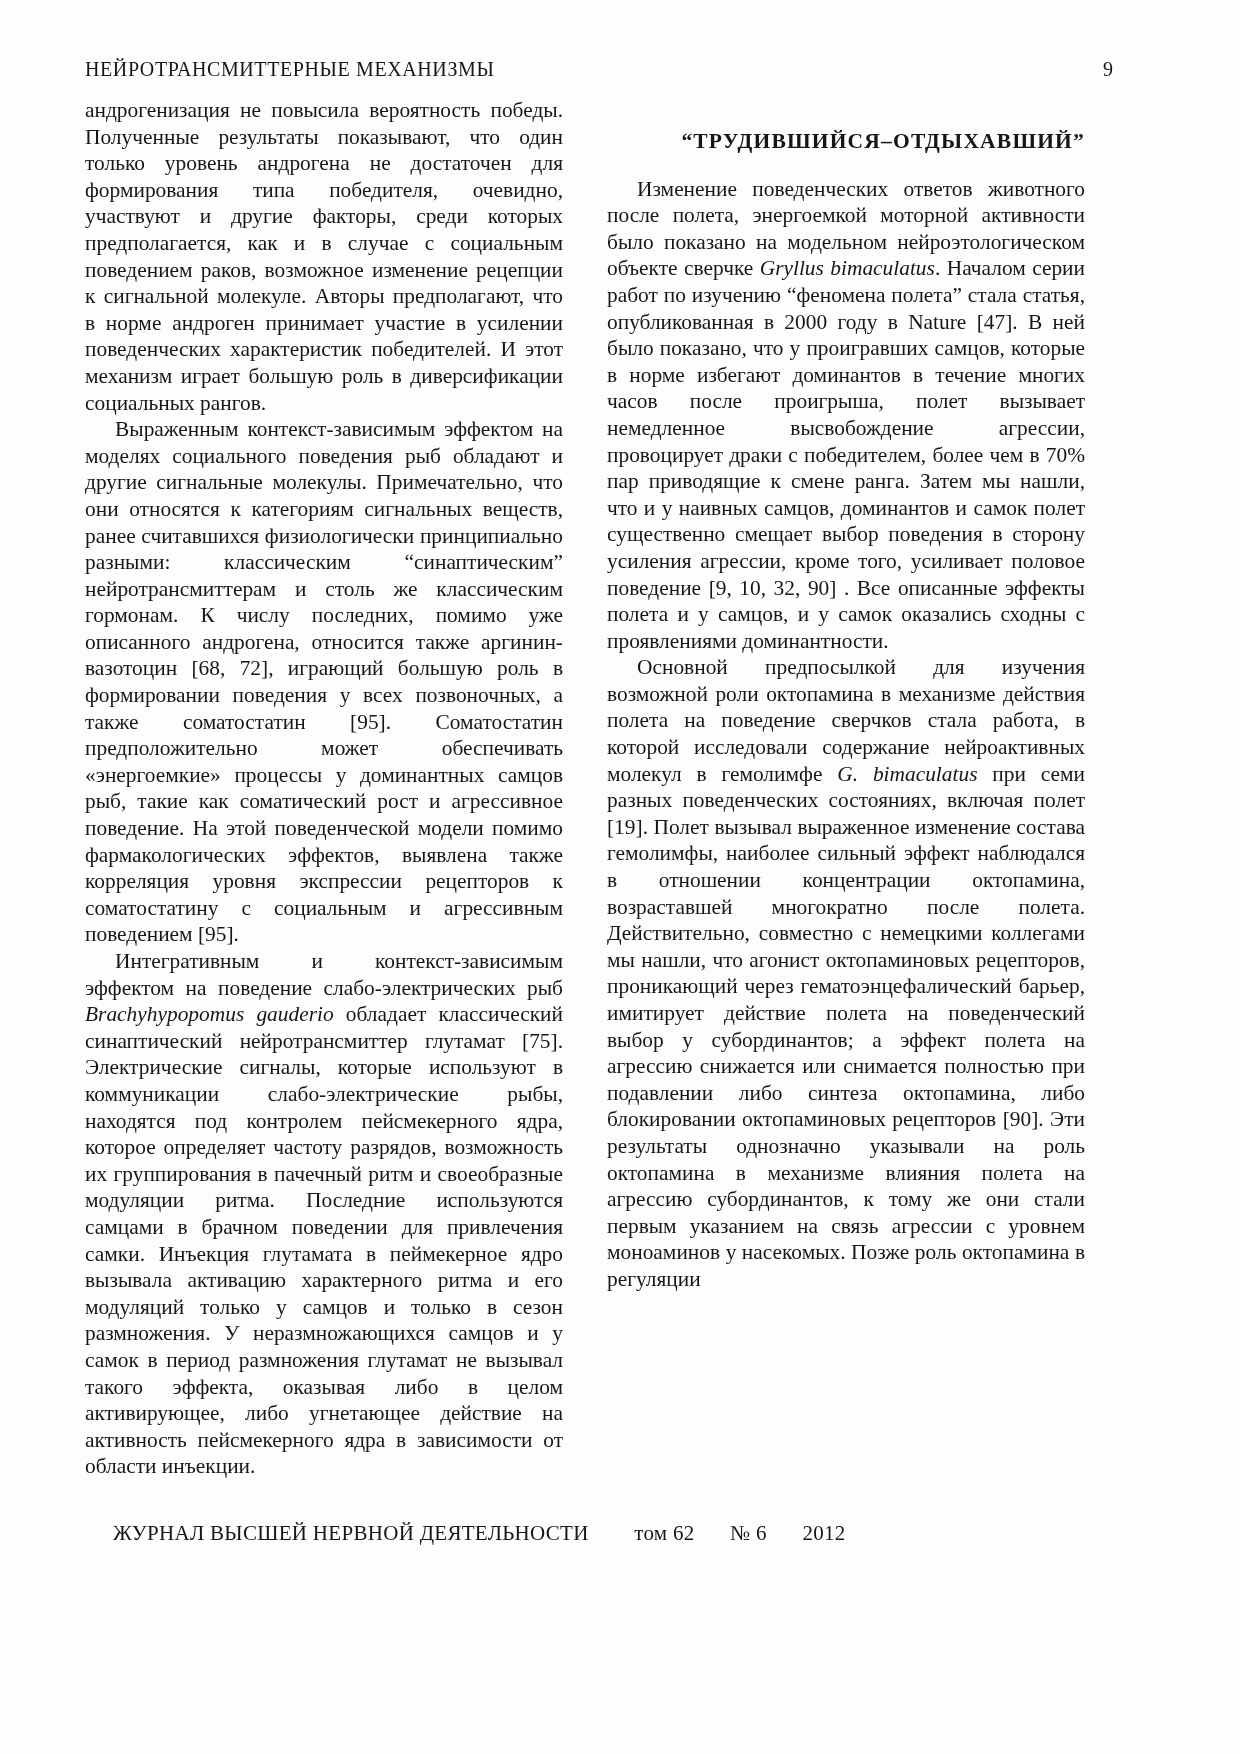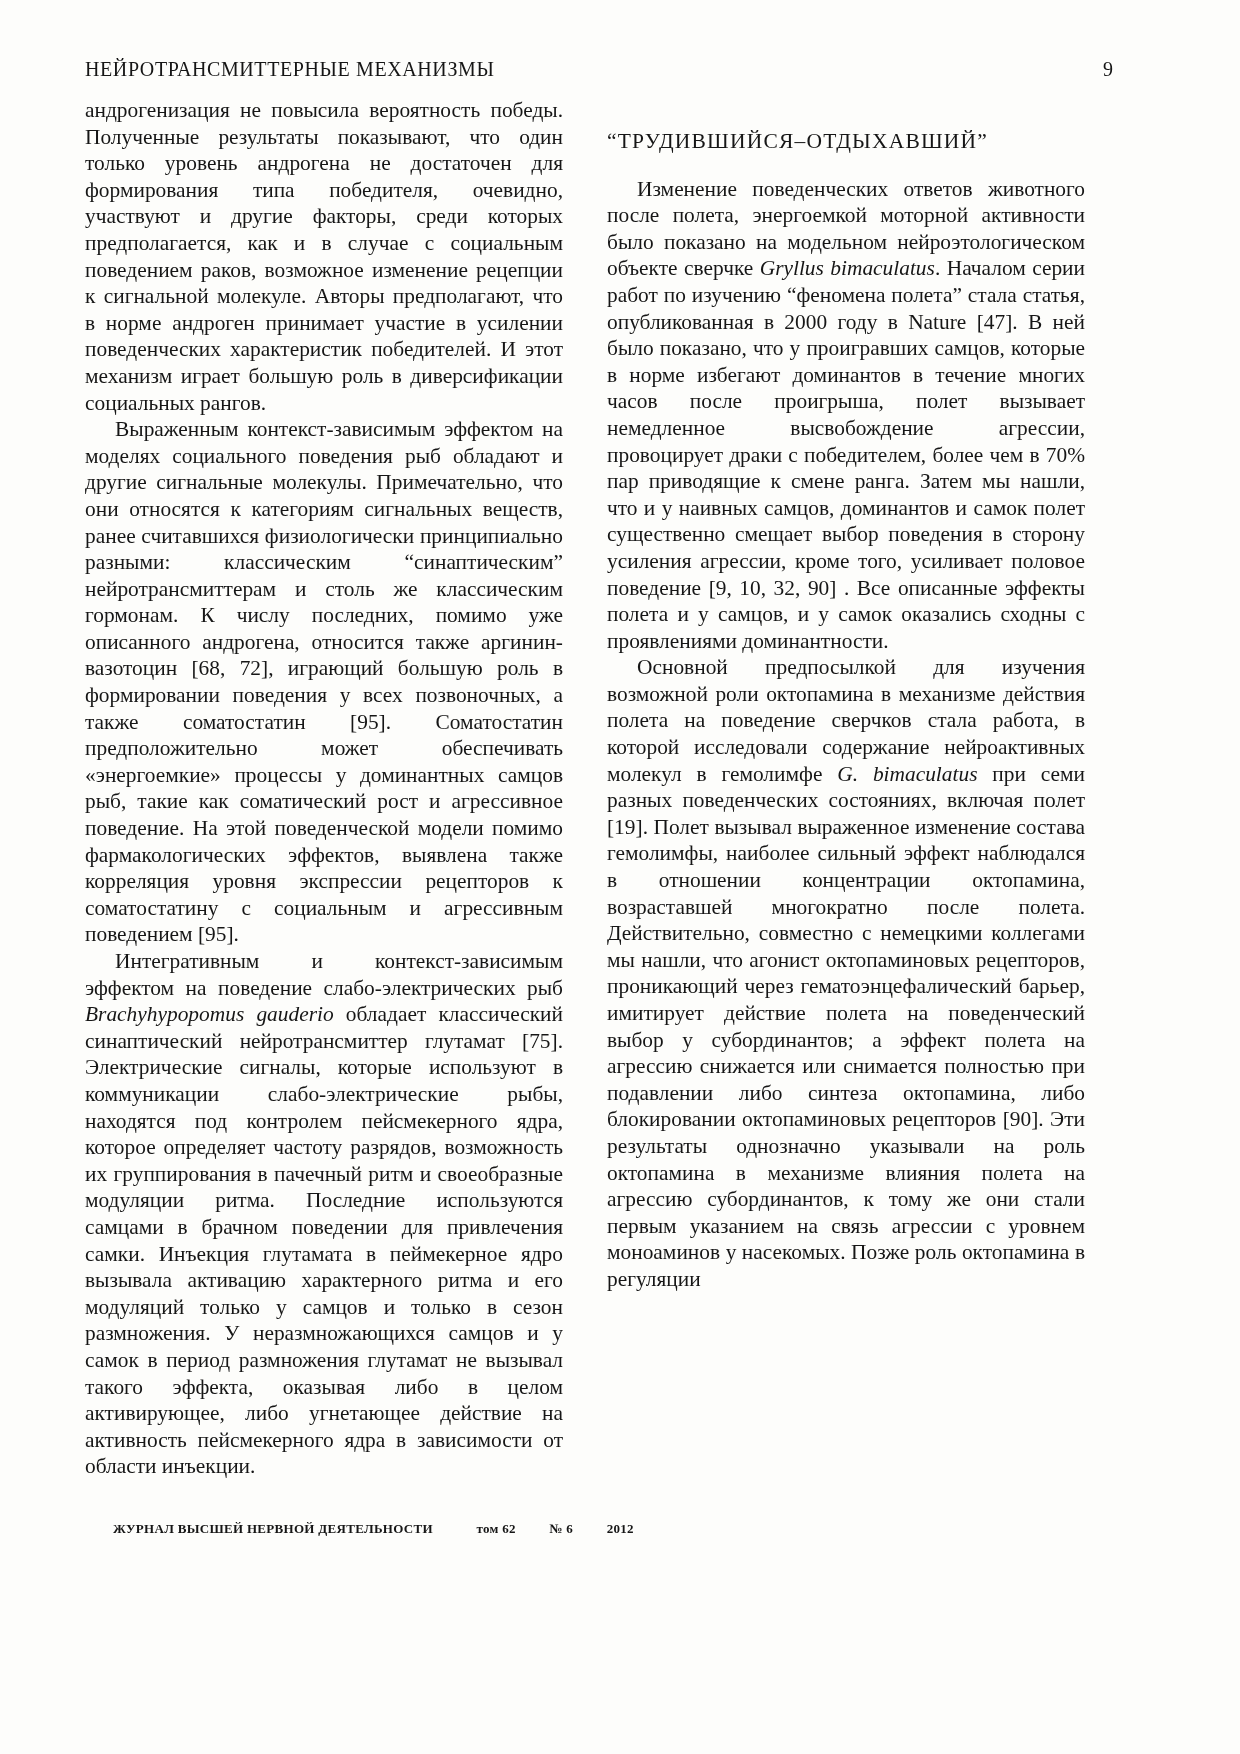--- a/index.html
+++ b/index.html
@@ -58,37 +58,36 @@
     margin: 0;
     text-indent: 30px;
   }
   .col p.noindent {
     text-indent: 0;
   }
   .col i {
   }
   .section-heading {
     margin: 31px 0 21px 0;
-    font-weight: normal;
+    font-weight: bold;
     font-size: 21.5px;
     letter-spacing: 1.2px;
-    text-align: left;
+    text-align: right;
     text-indent: 0;
     white-space: nowrap;
   }
   
   .footer {
     position: absolute;
     left: 85px;
     top: 1521px;
     width: 1030px;
-    font-size: 13px;
+    font-size: 21px;
     padding-left: 28px;
     letter-spacing: 0.3px;
-    font-weight: bold;
   }
   .footer span { display: inline-block; }
   .footer .vol  { margin-left: 40px; }
   .footer .iss  { margin-left: 30px; }
   .footer .year { margin-left: 30px; }
 </style>
 </head>
 <body>
 
 <div class="page">

